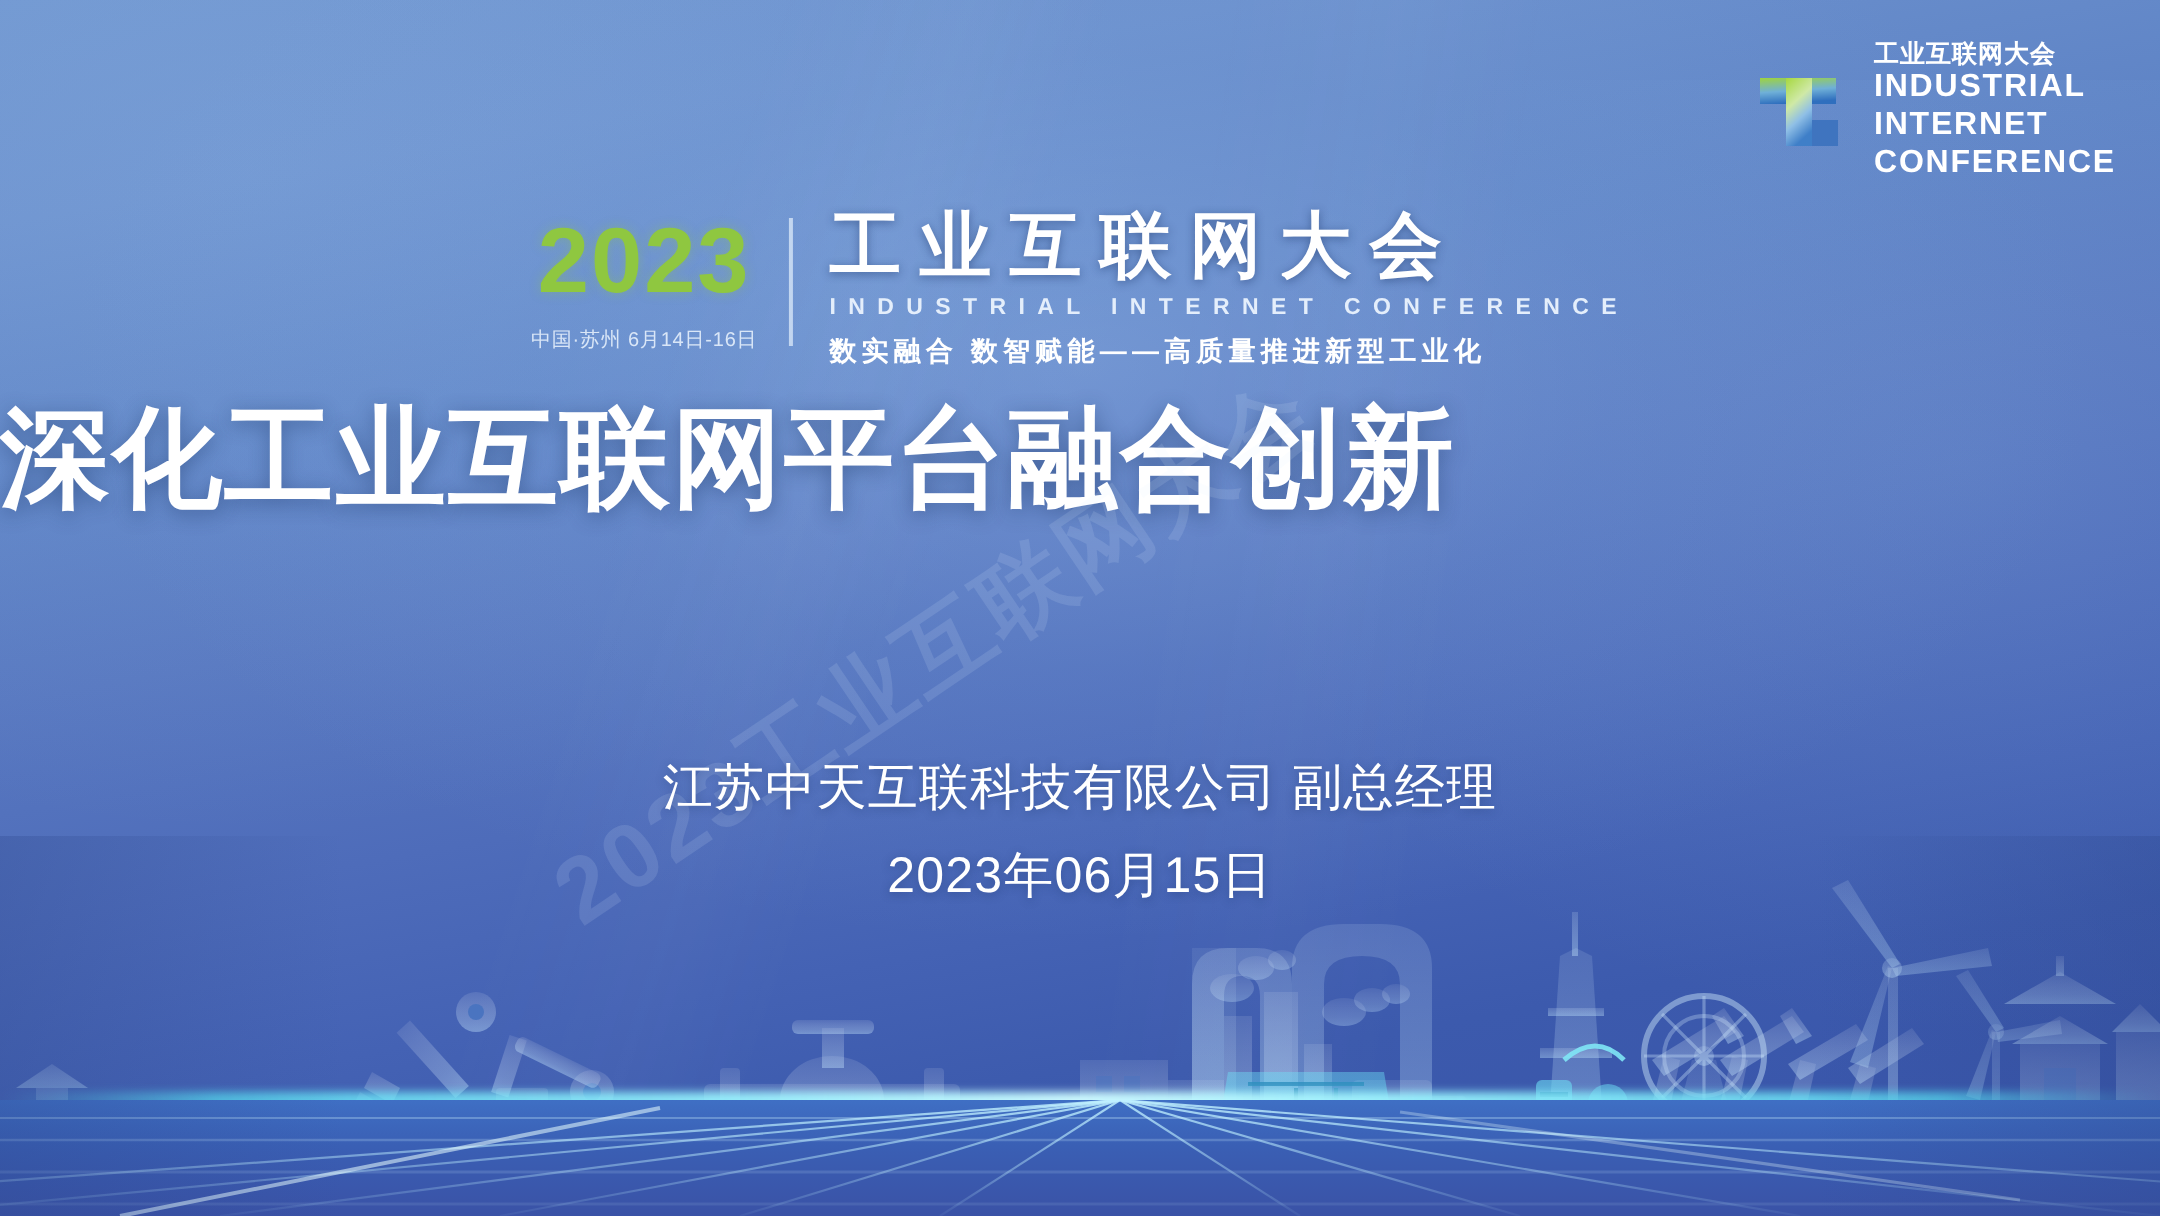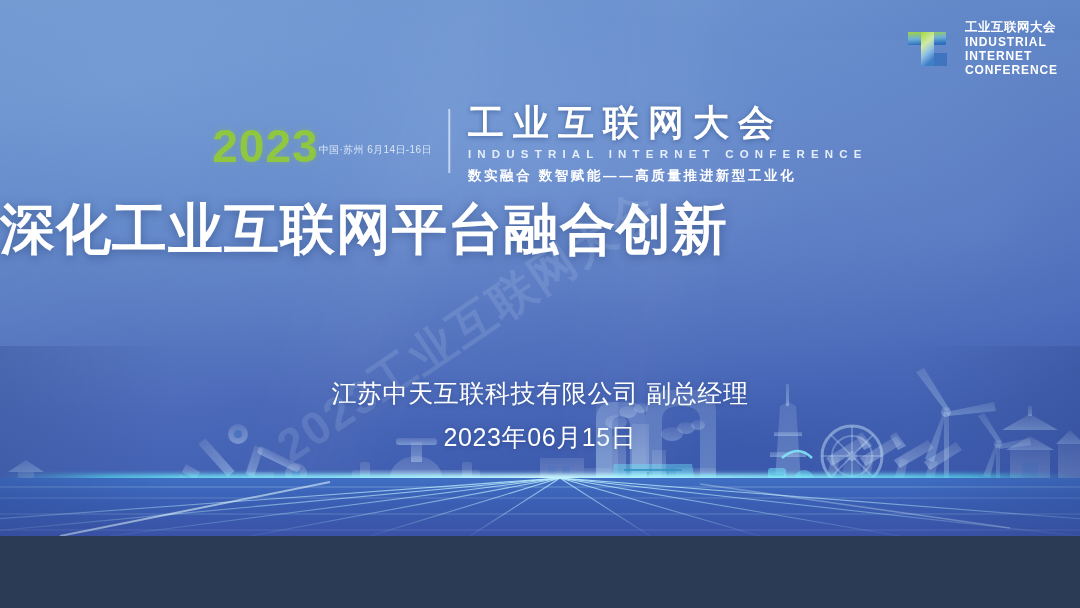--- a/index.html
+++ b/index.html
@@ -8,21 +8,21 @@
     background: #2b3a55;
   }
   body {
     font-family: "Liberation Sans", "DejaVu Sans", sans-serif;
   }
 
   
   .slide {
     position: relative;
     width: 1080px;
-    height: 536px;
+    height: 608px;
     overflow: hidden;
     background: linear-gradient(170deg,
         #6f95cf 0%,
         #6b90cd 14%,
         #5f84c6 30%,
         #5878c0 44%,
         #4e6cba 58%,
         #4462b4 70%,
         #3c5aad 80%,
         #3a57ab 88%,
@@ -91,39 +91,39 @@
     justify-content: center;
     line-height: 1.18;
   }
   .corner-logo .cn {
     font-size: 12.5px;
     font-weight: bold;
     color: #ffffff;
     letter-spacing: .5px;
   }
   .corner-logo .en {
-    font-size: 12px;
+    font-size: 16px;
     font-weight: bold;
     color: #ffffff;
     letter-spacing: .9px;
   }
 
   
   .header-lockup {
     position: absolute;
     top: 105px;
     left: 50%;
     transform: translateX(-50%);
     display: flex;
     align-items: stretch;
     gap: 0;
   }
   .lockup-left {
     display: flex;
-    flex-direction: row;
+    flex-direction: column;
     align-items: center;
     justify-content: flex-start;
     padding-right: 16px;
   }
   .year {
     font-size: 46px;
     font-weight: bold;
     color: #8fc740;
     letter-spacing: 1px;
     line-height: 1;

